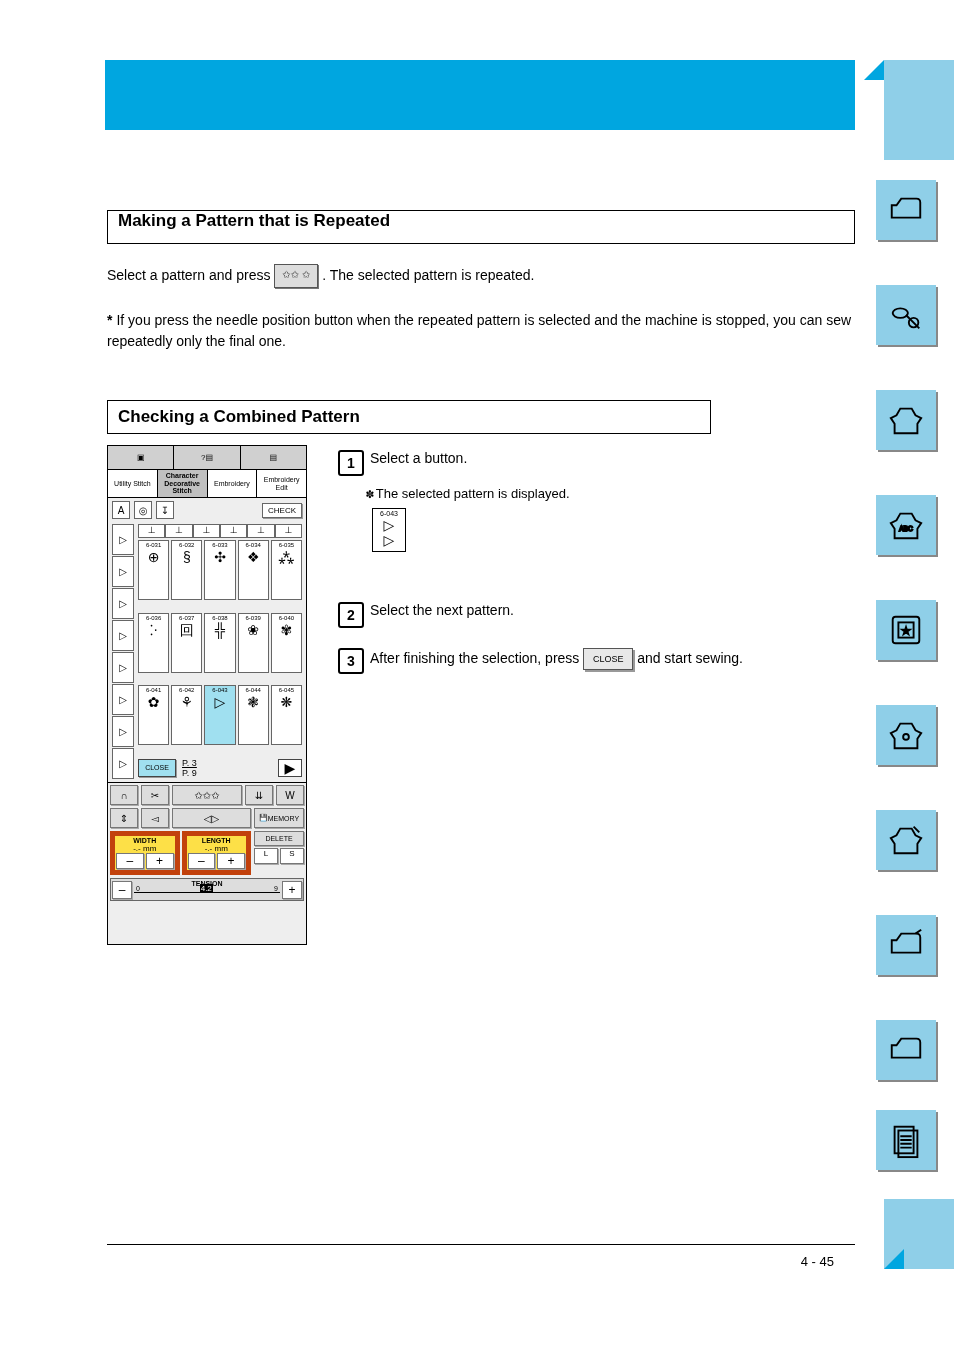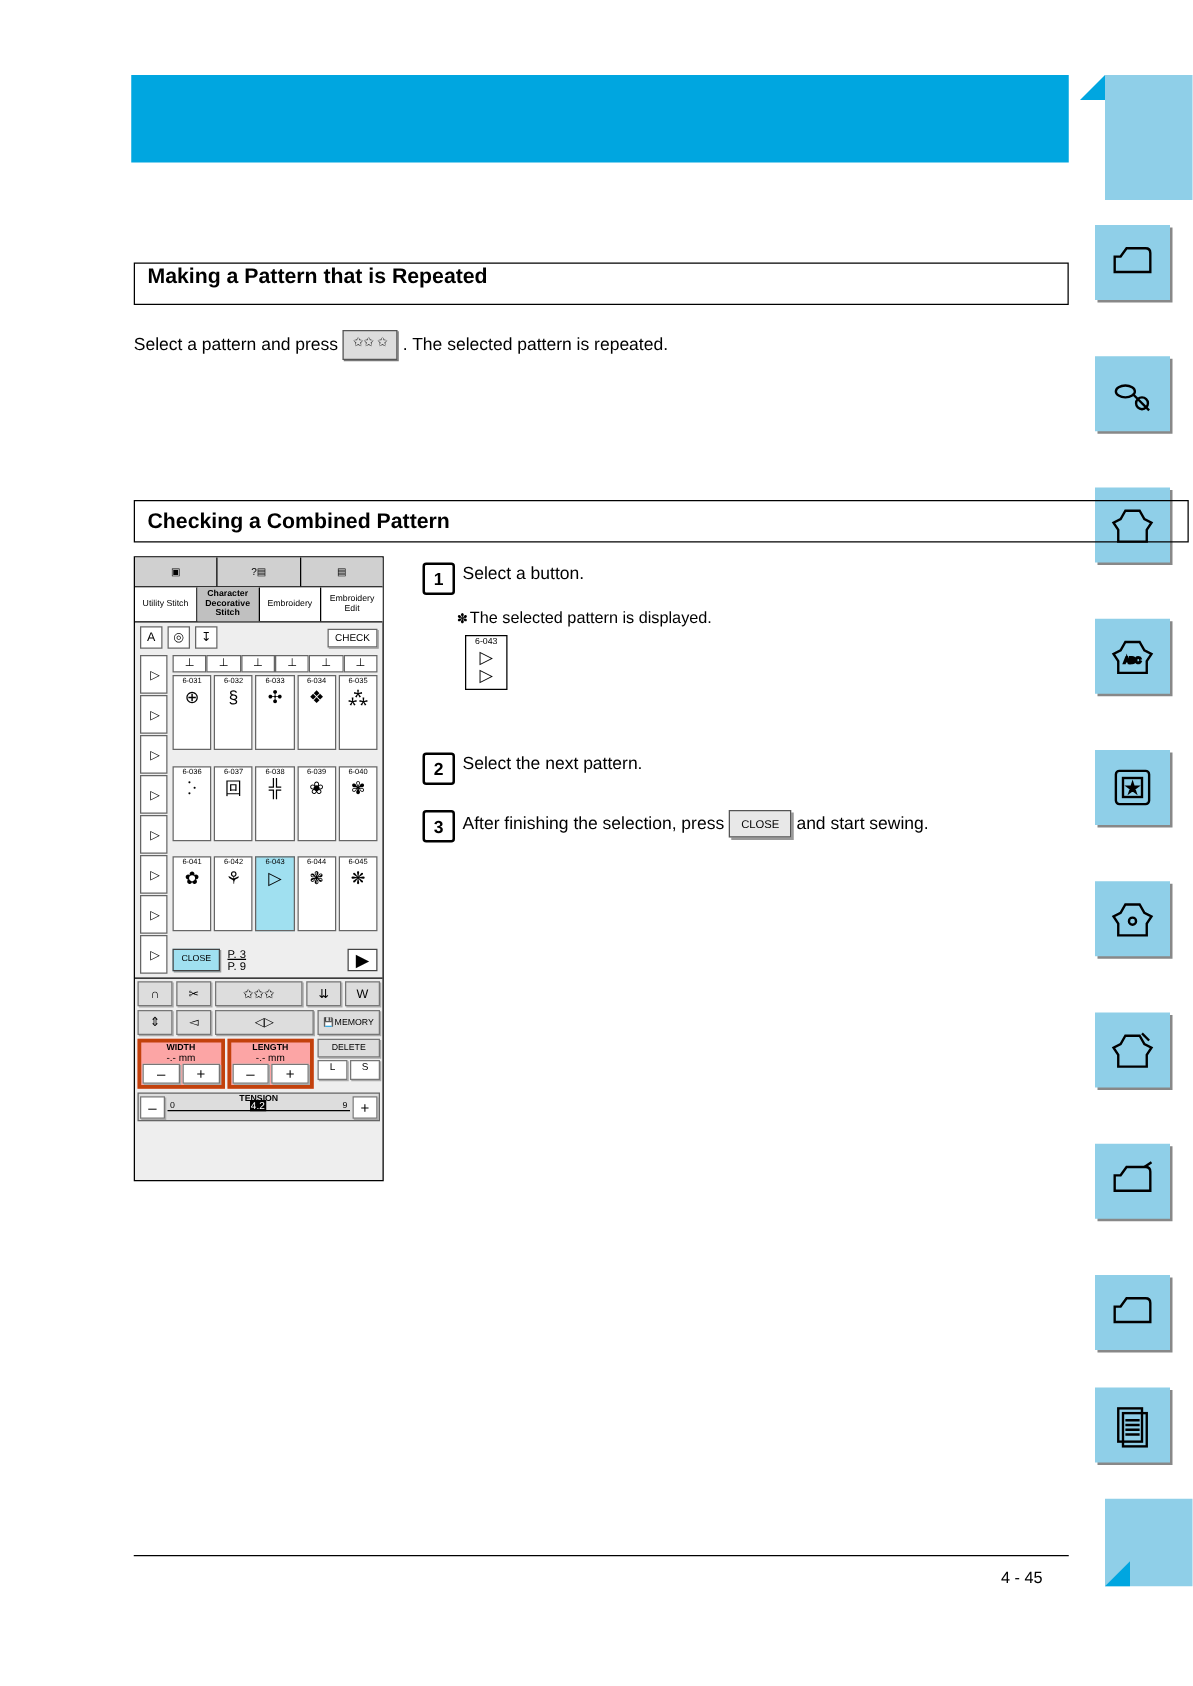--- a/index.html
+++ b/index.html
@@ -10,21 +10,21 @@
   .side-top::before { content: ""; position: absolute; left: -20px; top: 0; width: 0; height: 0; border-right: 20px solid #00a6e0; border-top: 20px solid transparent; transform: translateY(-0px); }
   .side-tab { position: absolute; right: 18px; width: 60px; height: 60px; background: #8fcfe8; box-shadow: 2px 2px 0 #888; display: flex; align-items: center; justify-content: center; font-size: 22px; }
   .side-tab svg { width: 38px; height: 38px; fill: none; stroke: #000; stroke-width: 2; }
   .framed { position: absolute; border: 1px solid #000; }
   .title1 { left: 107px; top: 210px; width: 748px; height: 34px; padding: 0 10px; font-size: 17px; font-weight: bold; }
   .para-a { position: absolute; left: 107px; top: 264px; width: 750px; font-size: 14px; line-height: 1.5; }
   .ico-inline { display: inline-block; width: 44px; height: 24px; border: 1px solid #555; background: #ddd; vertical-align: middle; padding: 2px 4px; font-size: 10px; text-align: center; box-shadow: 1px 1px 0 #777; }
   .star { color: #333; }
   .memo-item { position: absolute; left: 107px; top: 310px; width: 750px; font-size: 14px; line-height: 1.5; }
   .memo-item .bullet { font-weight: bold; padding-right: 4px; }
-  .title2 { left: 107px; top: 400px; width: 844px; height: 34px; padding: 6px 10px; font-size: 17px; font-weight: bold; }
+  .title2 { left: 107px; top: 400px; width: 604px; height: 34px; padding: 6px 10px; font-size: 17px; font-weight: bold; }
 
   .right-steps { position: absolute; left: 338px; top: 450px; width: 510px; font-size: 14px; }
   .step { margin-bottom: 10px; }
   .step .num { display: inline-block; width: 26px; height: 26px; border: 2px solid #000; border-radius: 3px; text-align: center; font-weight: bold; line-height: 22px; font-size: 14px; margin-right: 6px; vertical-align: top; }
   .step .txt { display: inline; }
   .step-detail { margin-left: 28px; font-size: 13px; margin-top: 2px; }
   .step-detail .star2 { font-weight: bold; padding-right: 2px; font-family: 'Courier New', monospace; }
   .small-pattern { margin-left: 34px; margin-top: 6px; width: 34px; height: 44px; border: 1px solid #000; font-size: 7px; background: #fff; padding: 1px; text-align: center; }
   .small-pattern .pat-glyph { font-size: 14px; line-height: 14px; margin-top: 1px; }
   .close-btn-box { display: inline-block; width: 50px; height: 22px; border: 1px solid #555; background: #e8e8e8; font-size: 9px; line-height: 20px; text-align: center; box-shadow: 2px 2px 0 #999; vertical-align: middle; }
@@ -56,21 +56,21 @@
   .pat-foot .close-b { width:38px; height:18px; background:#a0e0f0; border:1px solid #444; text-align:center; font-size:7px; line-height:16px; box-shadow:1px 1px 0 #999;}
   .pat-foot .pg { font-size:9px; text-align:right;}
   .pat-foot .pg .u { text-decoration:underline;}
   .pat-foot .tri { margin-left:auto; width:24px; height:18px; border:1px solid #444; background:#fff; display:flex;align-items:center;justify-content:center;font-size:14px;}
   .dev-actions { border-top: 1px solid #000; padding: 2px; }
   .act-row { display: flex; gap: 3px; margin-bottom: 3px; }
   .act-btn { flex: 1; height: 20px; border: 1px solid #777; background: #ddd; box-shadow:1px 1px 0 #aaa; display:flex; align-items:center; justify-content:center; font-size:10px;}
   .act-btn.sm { flex: 0 0 auto; width: 28px; }
   .mem-btn { flex:0 0 auto; width:50px; font-size:7px;}
   .wl-block { display:flex; gap:2px;}
-  .wl-col { flex:1; border:3px solid #c2410c; background:#fca5a5; padding:1px;}
+  .wl-col { flex:1; border:5px solid #c2410c; background:#fde047; padding:1px;}
   .wl-col .t { font-size:7px; font-weight:bold; text-align:center;}
   .wl-col .v { font-size:8px; text-align:center;}
   .wl-col .b { display:flex; gap:2px;}
   .wl-col .b div { flex:1; border:1px solid #777; background:#fff; text-align:center; font-size:12px; box-shadow:1px 1px 0 #aaa; height:16px;}
   .ls-block { flex:0 0 50px; display:flex; flex-direction:column; gap:2px;}
   .ls-block .del { border:1px solid #777; background:#ddd; text-align:center; font-size:7px; padding:3px; box-shadow:1px 1px 0 #aaa;}
   .ls-block .ls { display:flex; gap:2px; }
   .ls-block .ls div { flex:1; border:1px solid #777; background:#fff; text-align:center; font-size:8px; box-shadow:1px 1px 0 #aaa; height:16px;}
   .ten-block { display:flex; gap:2px; border:1px solid #666; background:#ddd; padding:1px; align-items:center;}
   .ten-block .btn { width:20px; height:18px; border:1px solid #777; background:#fff; text-align:center; font-size:12px; box-shadow:1px 1px 0 #aaa; line-height:16px;}
@@ -155,20 +155,23 @@
     </div>
 
 <div class="framed title1"><span>Making a Pattern that is Repeated</span></div>
 
 <div class="para-a">
   <span>Select a pattern and press </span>
   <span class="ico-inline"><span class="star">✩✩ ✩</span></span>
   <span>. The selected pattern is repeated.</span>
 </div>
 
+<div class="memo-item">
+  <span class="bullet">*</span><span>If you press the needle position button when the repeated pattern is selected and the machine is stopped, you can sew repeatedly only the final one.</span>
+</div>
 
 <div class="framed title2"><span>Checking a Combined Pattern</span></div>
 
 <div class="right-steps">
   <div class="step">
     <span class="num">1</span><span class="txt">Select a button.</span>
   </div>
   <div class="step-detail"><span class="star2">✽</span><span>The selected pattern is displayed.</span></div>
   <div class="small-pattern">
     <div class="lbl">6-043</div>

